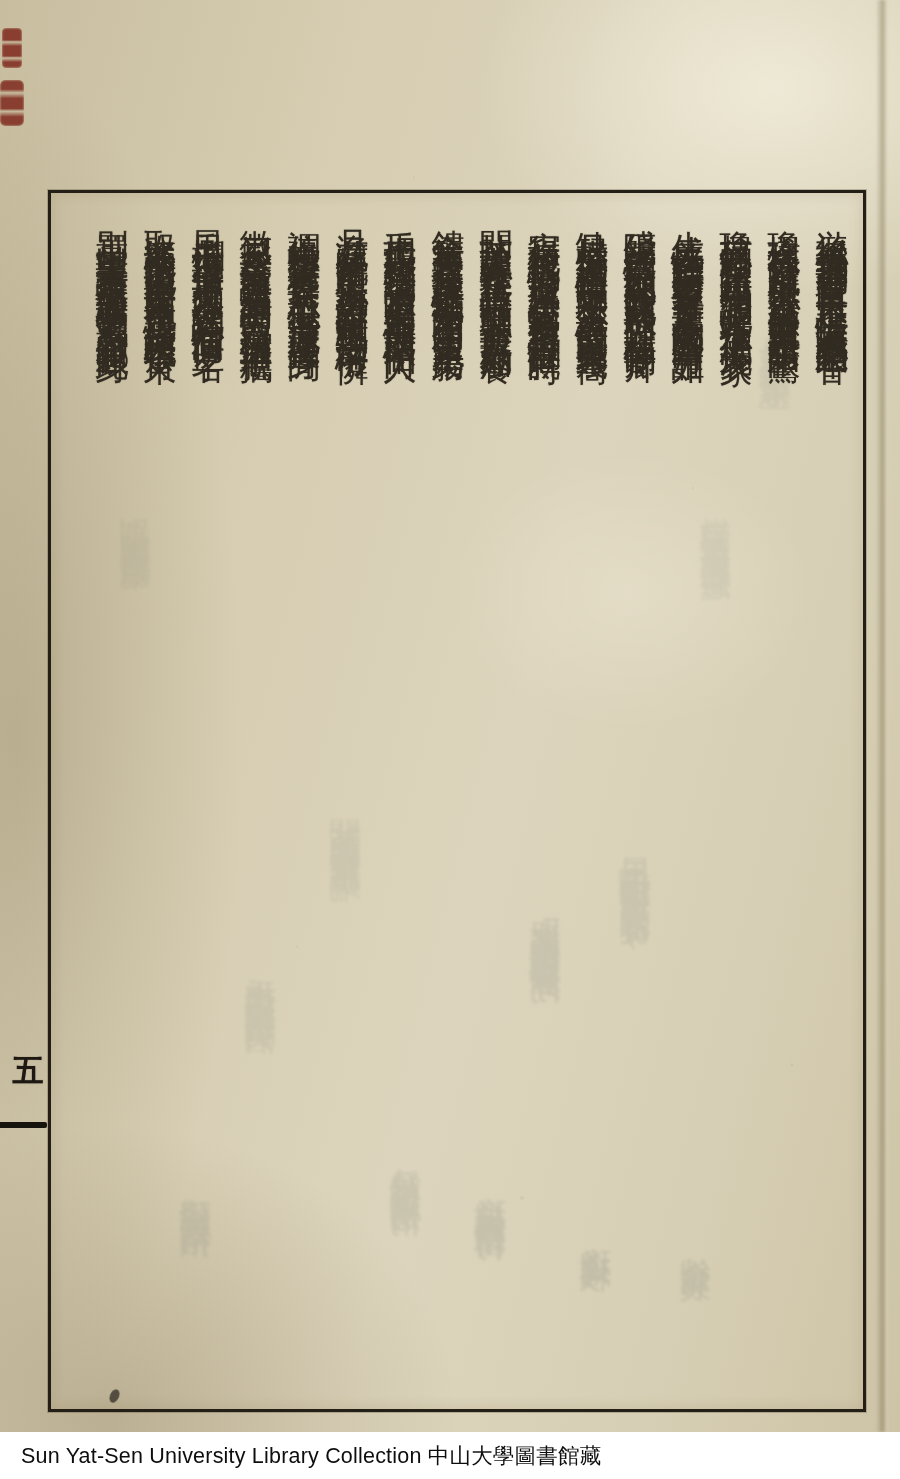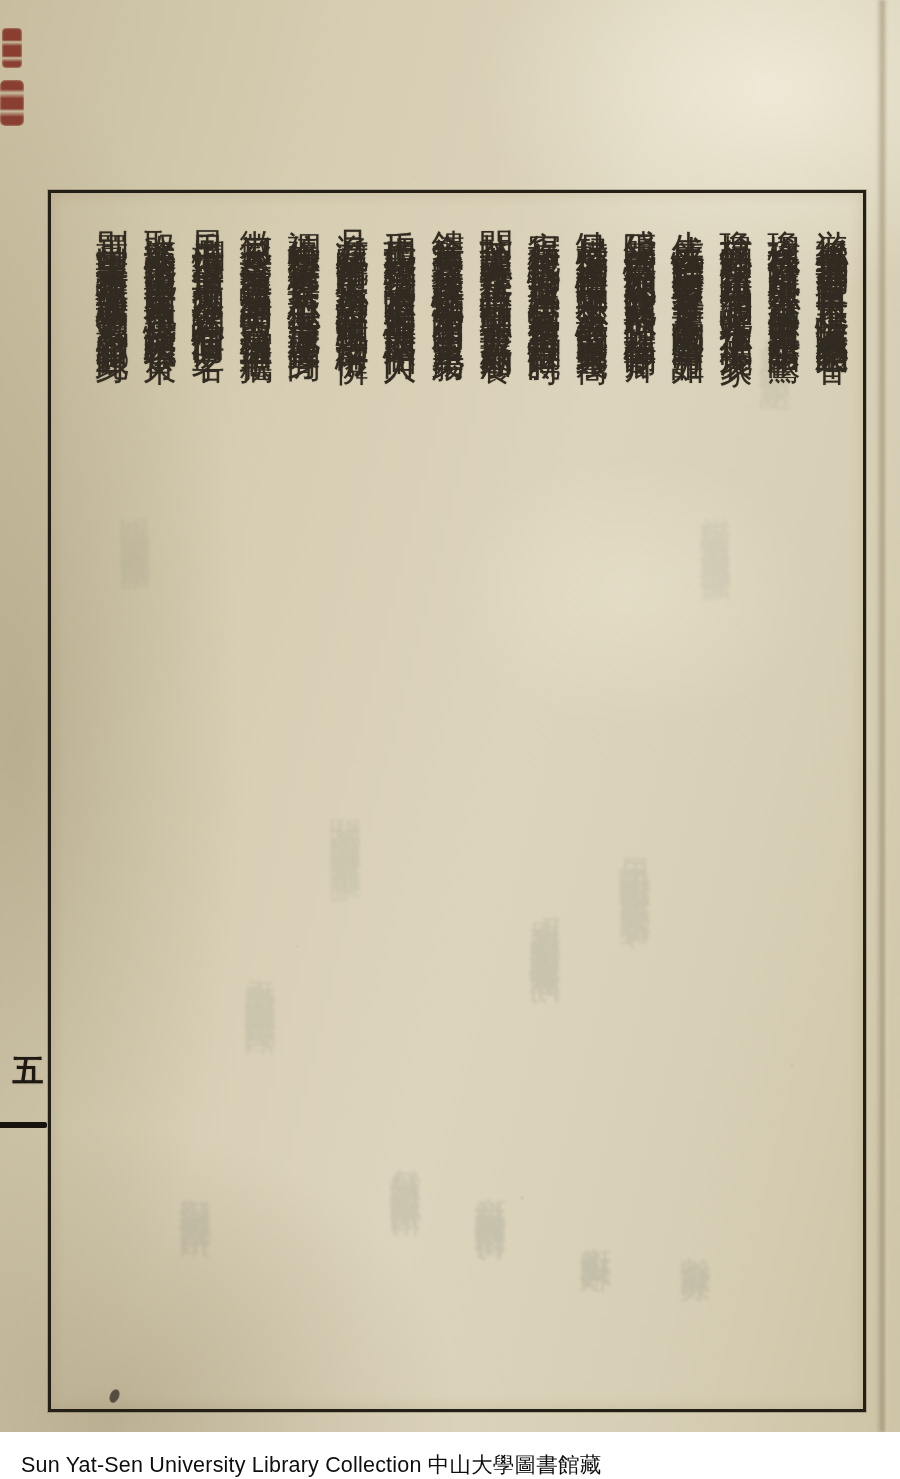--- a/index.html
+++ b/index.html
@@ -44,21 +44,21 @@
   .stamp{position:absolute;background:#7b2318;filter:blur(1.1px);opacity:.82;}
   .stamp.s1{left:2px;top:28px;width:20px;height:40px;border-radius:4px;
     -webkit-mask:linear-gradient(#000 30%,transparent 35%,#000 45%,#000 70%,transparent 75%,#000 85%);
             mask:linear-gradient(#000 30%,transparent 35%,#000 45%,#000 70%,transparent 75%,#000 85%);}
   .stamp.s2{left:0;top:80px;width:24px;height:46px;border-radius:5px;
     -webkit-mask:linear-gradient(#000 20%,transparent 28%,#000 40%,#000 62%,transparent 68%,#000 80%);
             mask:linear-gradient(#000 20%,transparent 28%,#000 40%,#000 62%,transparent 68%,#000 80%);}
   .smudge{position:absolute;left:110px;top:1389px;width:9px;height:14px;background:#3a342a;
     border-radius:50% 60% 50% 60%;transform:rotate(30deg);opacity:.8;filter:blur(.5px);}
   .caption-bar{position:absolute;left:0;bottom:0;width:900px;height:47px;background:#ffffff;
-    display:flex;align-items:flex-end;margin-top:20px;}
+    display:flex;align-items:center;margin-top:20px;}
   .caption-text{margin-left:21px;font-family:"Liberation Sans","DejaVu Sans",sans-serif;
     font-size:21.5px;color:#0e0e0e;letter-spacing:.2px;white-space:nowrap;}
   .caption-text .cjk{font-family:"DejaVu Sans","Liberation Sans",sans-serif;}
 </style>
 </head>
 <body>
 
 <div id="scan">
 
   <div class="page-edge-right"></div>

